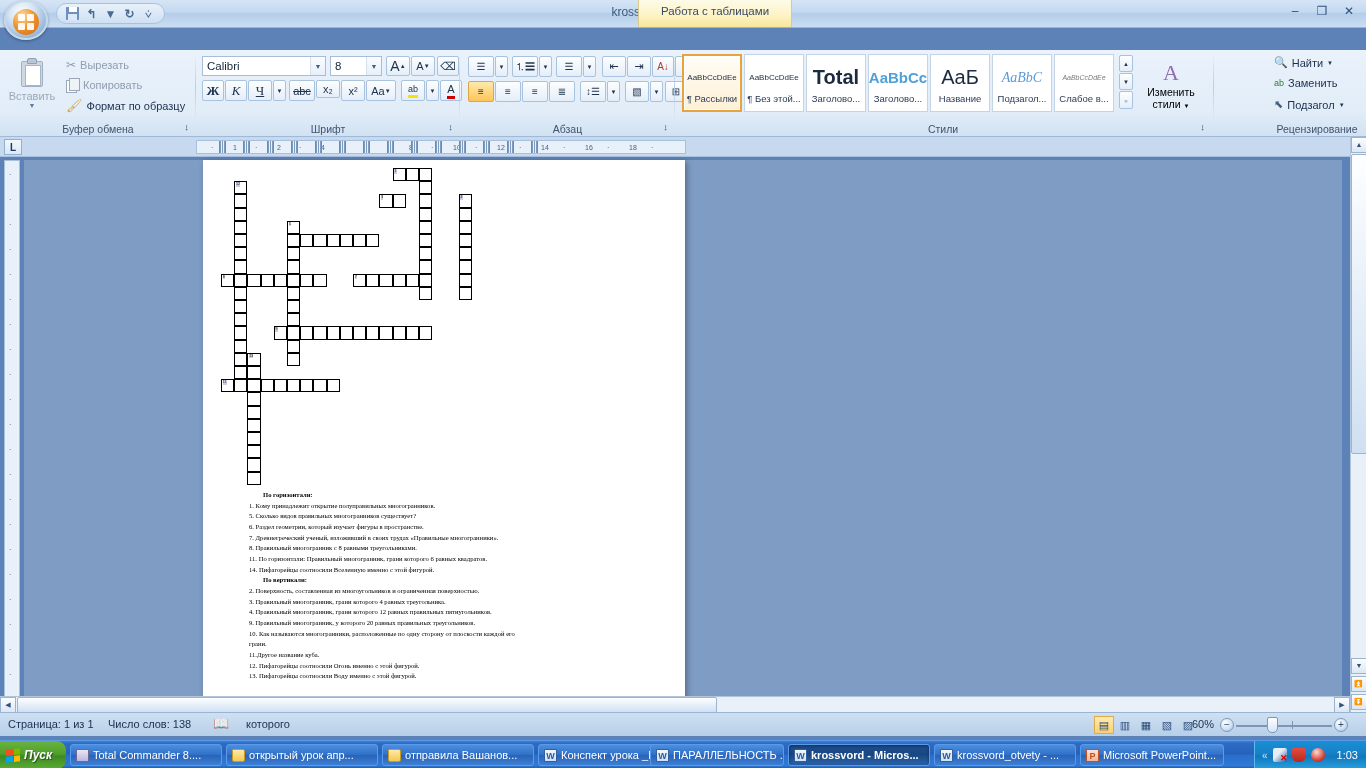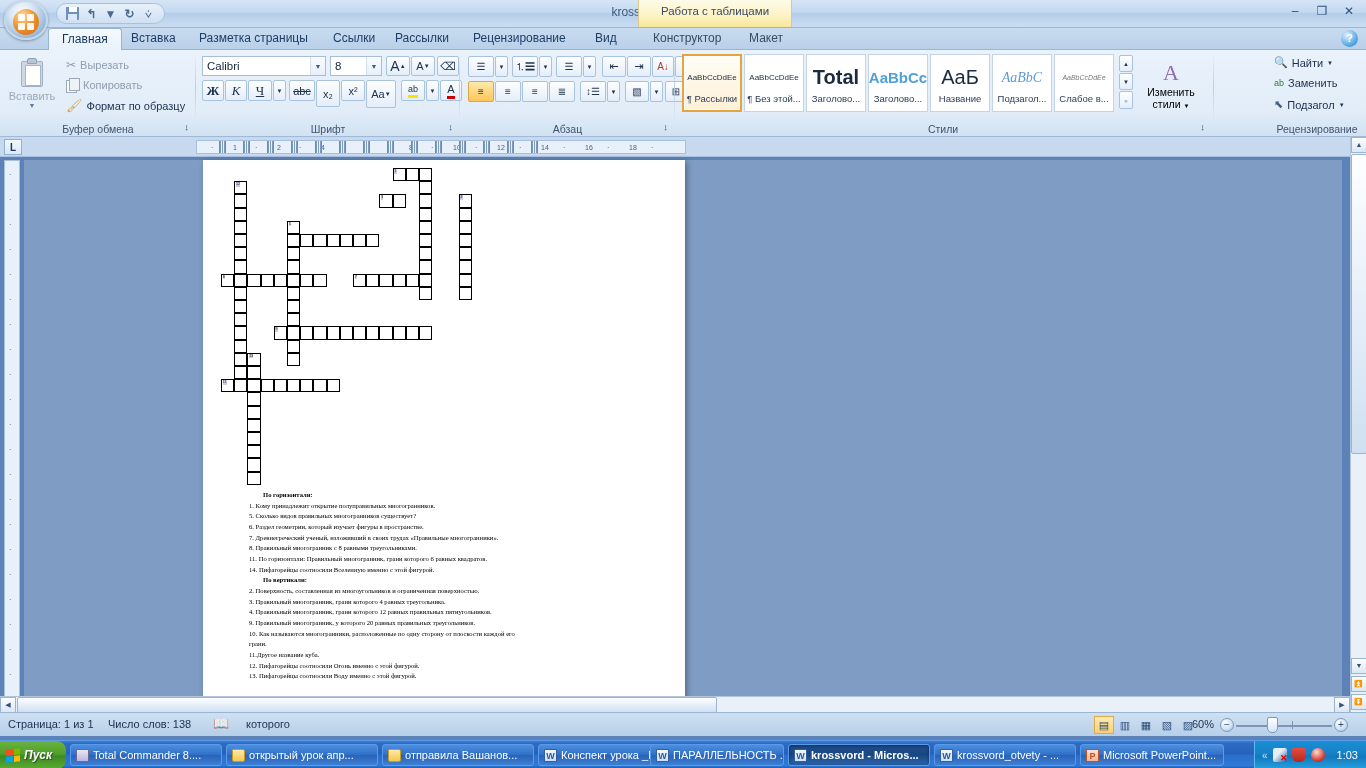--- a/index.html
+++ b/index.html
@@ -335,32 +335,20 @@
     </div>
     <div class="win-title">krossvord - Microsoft Word</div>
     <div class="ctx-tab-header">Работа с таблицами</div>
     <div class="win-ctrls">
       <div>–</div>
       <div>❐</div>
       <div>✕</div>
     </div>
   </div>
 
-  <div class="tabstrip">
-    <div class="tab active" style="left:48px">Главная</div>
-    <div class="tab" style="left:118px">Вставка</div>
-    <div class="tab" style="left:186px">Разметка страницы</div>
-    <div class="tab" style="left:320px">Ссылки</div>
-    <div class="tab" style="left:382px">Рассылки</div>
-    <div class="tab" style="left:460px">Рецензирование</div>
-    <div class="tab" style="left:582px">Вид</div>
-    <div class="tab ctx" style="left:640px">Конструктор</div>
-    <div class="tab ctx" style="left:736px">Макет</div>
-    <div class="help-q">?</div>
-  </div>
 
   <div class="ribbon">
 
     <div class="grp" style="left:0px; width:196px;">
       <div class="paste-big">
         <span class="clip-ic">
           <span class="board"></span>
             <span class="paper"></span>
             <span class="clipt"></span>
         </span>
@@ -411,27 +399,27 @@
       <div class="rbtn bordered" style="position:absolute; left:29px; top:30px; width:22px; height:21px; font-style:italic; font-family:'Liberation Serif',serif; font-size:13px;">
           <span>К</span>
         </div>
       <div class="rbtn bordered" style="position:absolute; left:52px; top:30px; width:24px; height:21px; text-decoration:underline; font-family:'Liberation Serif',serif; font-size:13px;">
           <span>Ч</span>
         </div>
       <div class="rbtn bordered" style="position:absolute; left:77px; top:30px; width:13px; height:21px; font-size:6px;">▼</div>
       <div class="rbtn bordered" style="position:absolute; left:93px; top:30px; width:26px; height:21px; font-size:11px; text-decoration:line-through;">
           <span>abc</span>
         </div>
-      <div class="rbtn bordered" style="position:absolute; left:120px; top:30px; width:24px; height:27px; font-size:11px;">
+      <div class="rbtn bordered" style="position:absolute; left:120px; top:30px; width:24px; height:18px; font-size:11px;">
           <span>x₂</span>
         </div>
       <div class="rbtn bordered" style="position:absolute; left:145px; top:30px; width:24px; height:21px; font-size:11px;">
           <span>x²</span>
         </div>
-      <div class="rbtn bordered" style="position:absolute; left:170px; top:30px; width:30px; height:28px; font-size:11px;">
+      <div class="rbtn bordered" style="position:absolute; left:170px; top:30px; width:30px; height:21px; font-size:11px;">
           <span>Aa</span>
           <span style="font-size:6px">▼</span>
         </div>
       <div class="rbtn bordered" style="position:absolute; left:205px; top:30px; width:24px; height:21px;">
         <span style="font-size:9px; border-bottom:3px solid #f2e30a; padding-bottom:1px;">ab</span>
       </div>
       <div class="rbtn bordered" style="position:absolute; left:230px; top:30px; width:13px; height:21px; font-size:6px;">▼</div>
       <div class="rbtn bordered" style="position:absolute; left:244px; top:30px; width:22px; height:21px;">
         <span style="font-size:11px; border-bottom:3px solid #cc0000; padding-bottom:1px;">A</span>
       </div>

